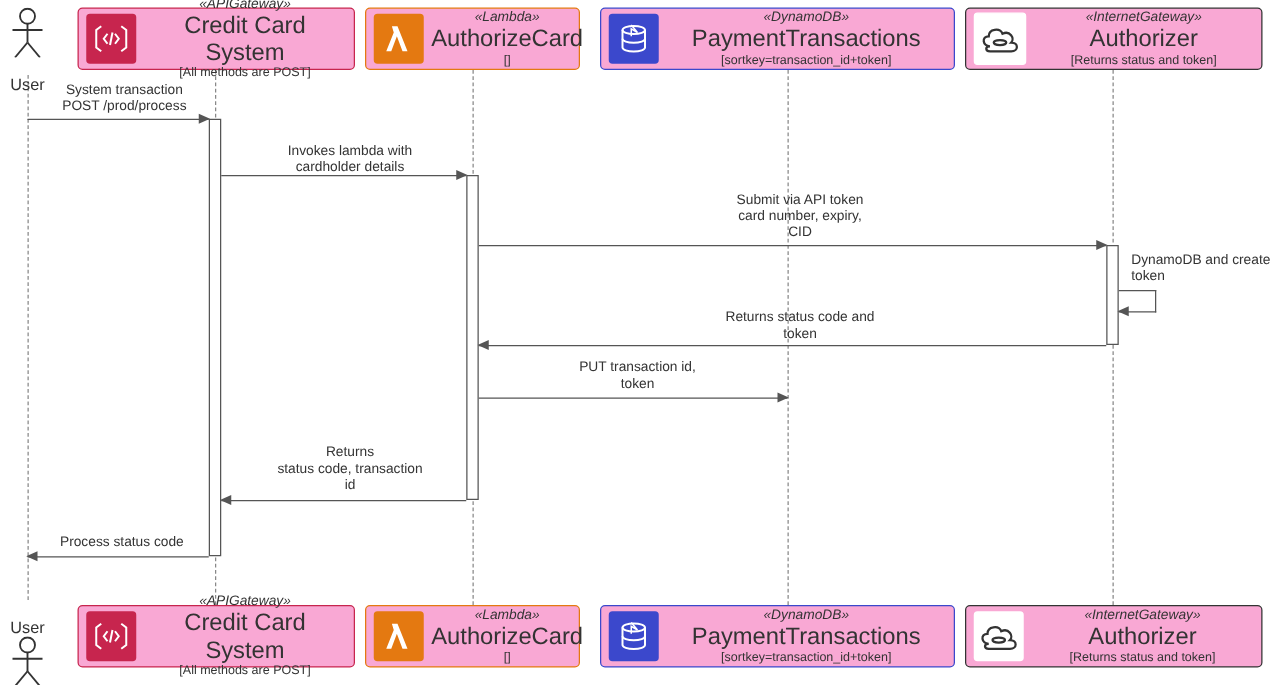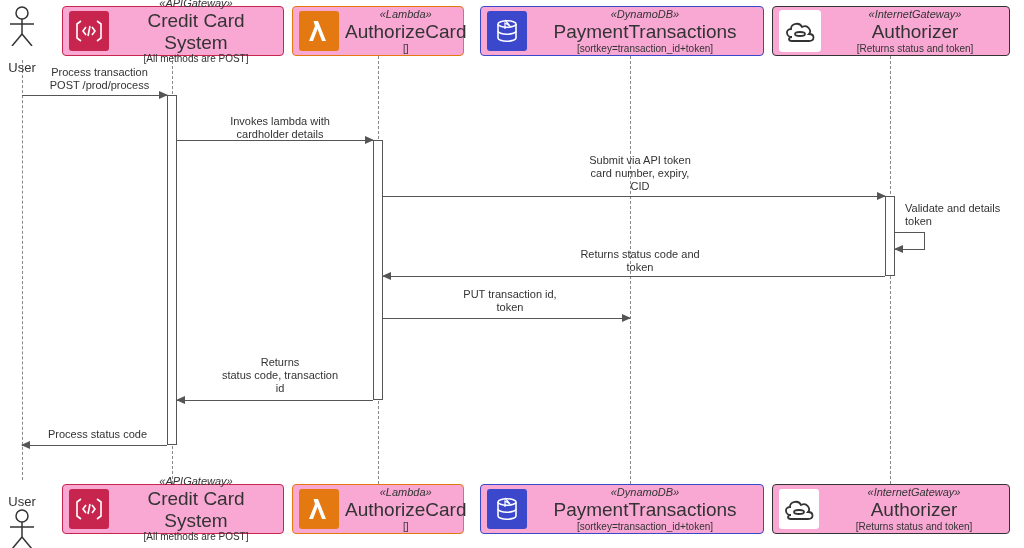--- a/index.html
+++ b/index.html
@@ -176,40 +176,40 @@
     <span class="stereo">«InternetGateway»</span>
     <span class="pname">Authorizer</span>
     <span class="pnote">[Returns status and token]</span>
   </div>
 </div>
 
 <div class="activation" style="left:167px; top:95px;  height:350px;"></div>
 <div class="activation" style="left:373px; top:140px; height:260px;"></div>
 <div class="activation" style="left:885px; top:196px; height:80px;"></div>
 
-<div class="mlabel" style="left:32px; top:66px; width:135px; text-align:center;">Process transaction
+<div class="mlabel" style="left:32px; top:66px; width:135px; text-align:center;">System transaction
 POST /prod/process</div>
 <div class="msg" style="left:22px; top:95px; width:145px;">
     <div class="head-r"></div>
   </div>
 
 <div class="mlabel" style="left:200px; top:115px; width:160px;">Invokes lambda with
 cardholder details</div>
 <div class="msg" style="left:177px; top:140px; width:196px;">
     <div class="head-r"></div>
   </div>
 
 <div class="mlabel" style="left:540px; top:154px; width:200px;">Submit via API token
 card number, expiry,
 CID</div>
 <div class="msg" style="left:383px; top:196px; width:502px;">
     <div class="head-r"></div>
   </div>
 
-<div class="mlabel" style="left:905px; top:202px; width:120px; text-align:left;">Validate and details
+<div class="mlabel" style="left:905px; top:202px; width:120px; text-align:left;">DynamoDB and create
 token</div>
 <div class="selfmsg" style="left:895px; top:232px;">
   <div class="ln" style="left:0; top:0; width:30px; height:1px;"></div>
   <div class="ln" style="left:29px; top:0; width:1px; height:18px;"></div>
   <div class="ln" style="left:0; top:17px; width:30px; height:1px;"></div>
   <div style="position:absolute; left:-1px; top:13px; width:0;height:0;border-top:4px solid transparent;border-bottom:4px solid transparent;border-right:9px solid #555;"></div>
 </div>
 
 <div class="mlabel" style="left:540px; top:248px; width:200px;text-align:center;">Returns status code and
 token</div>

